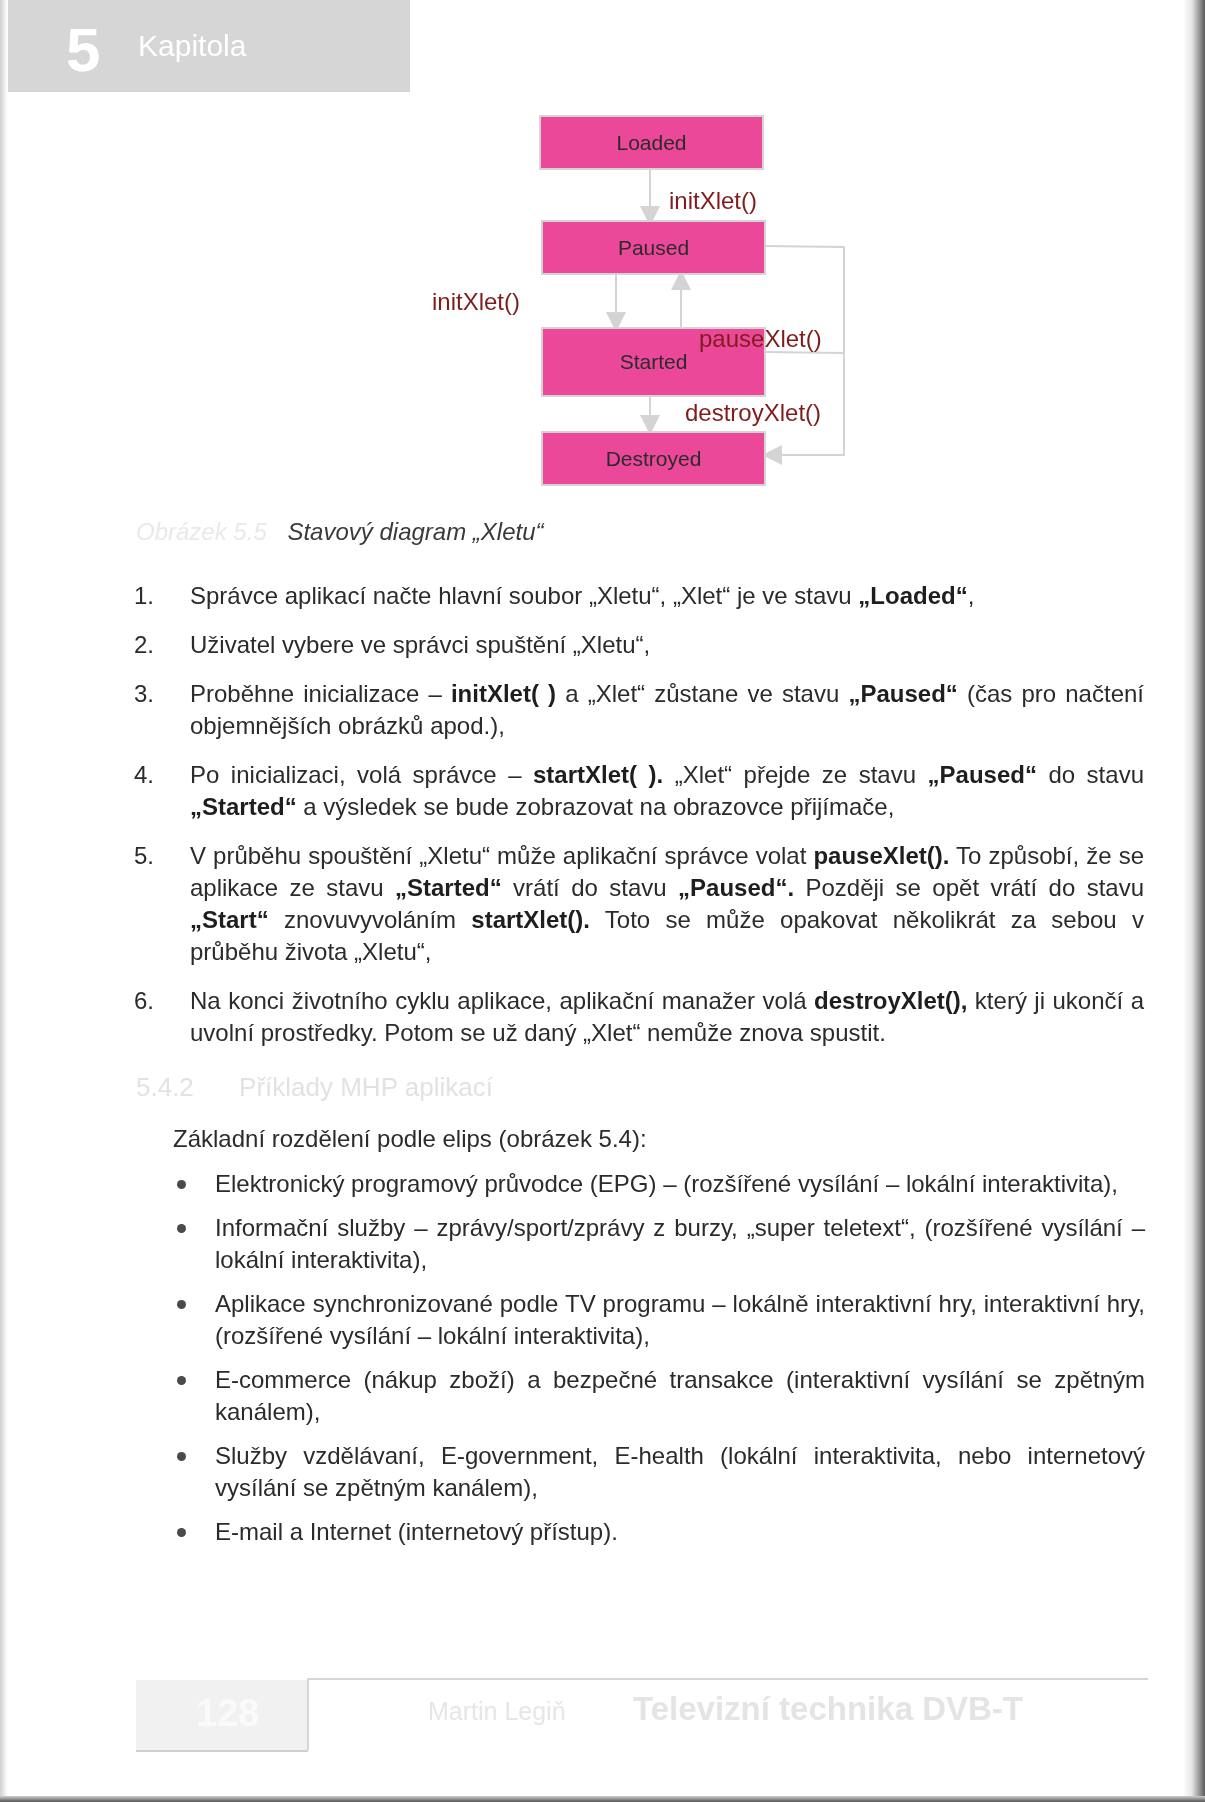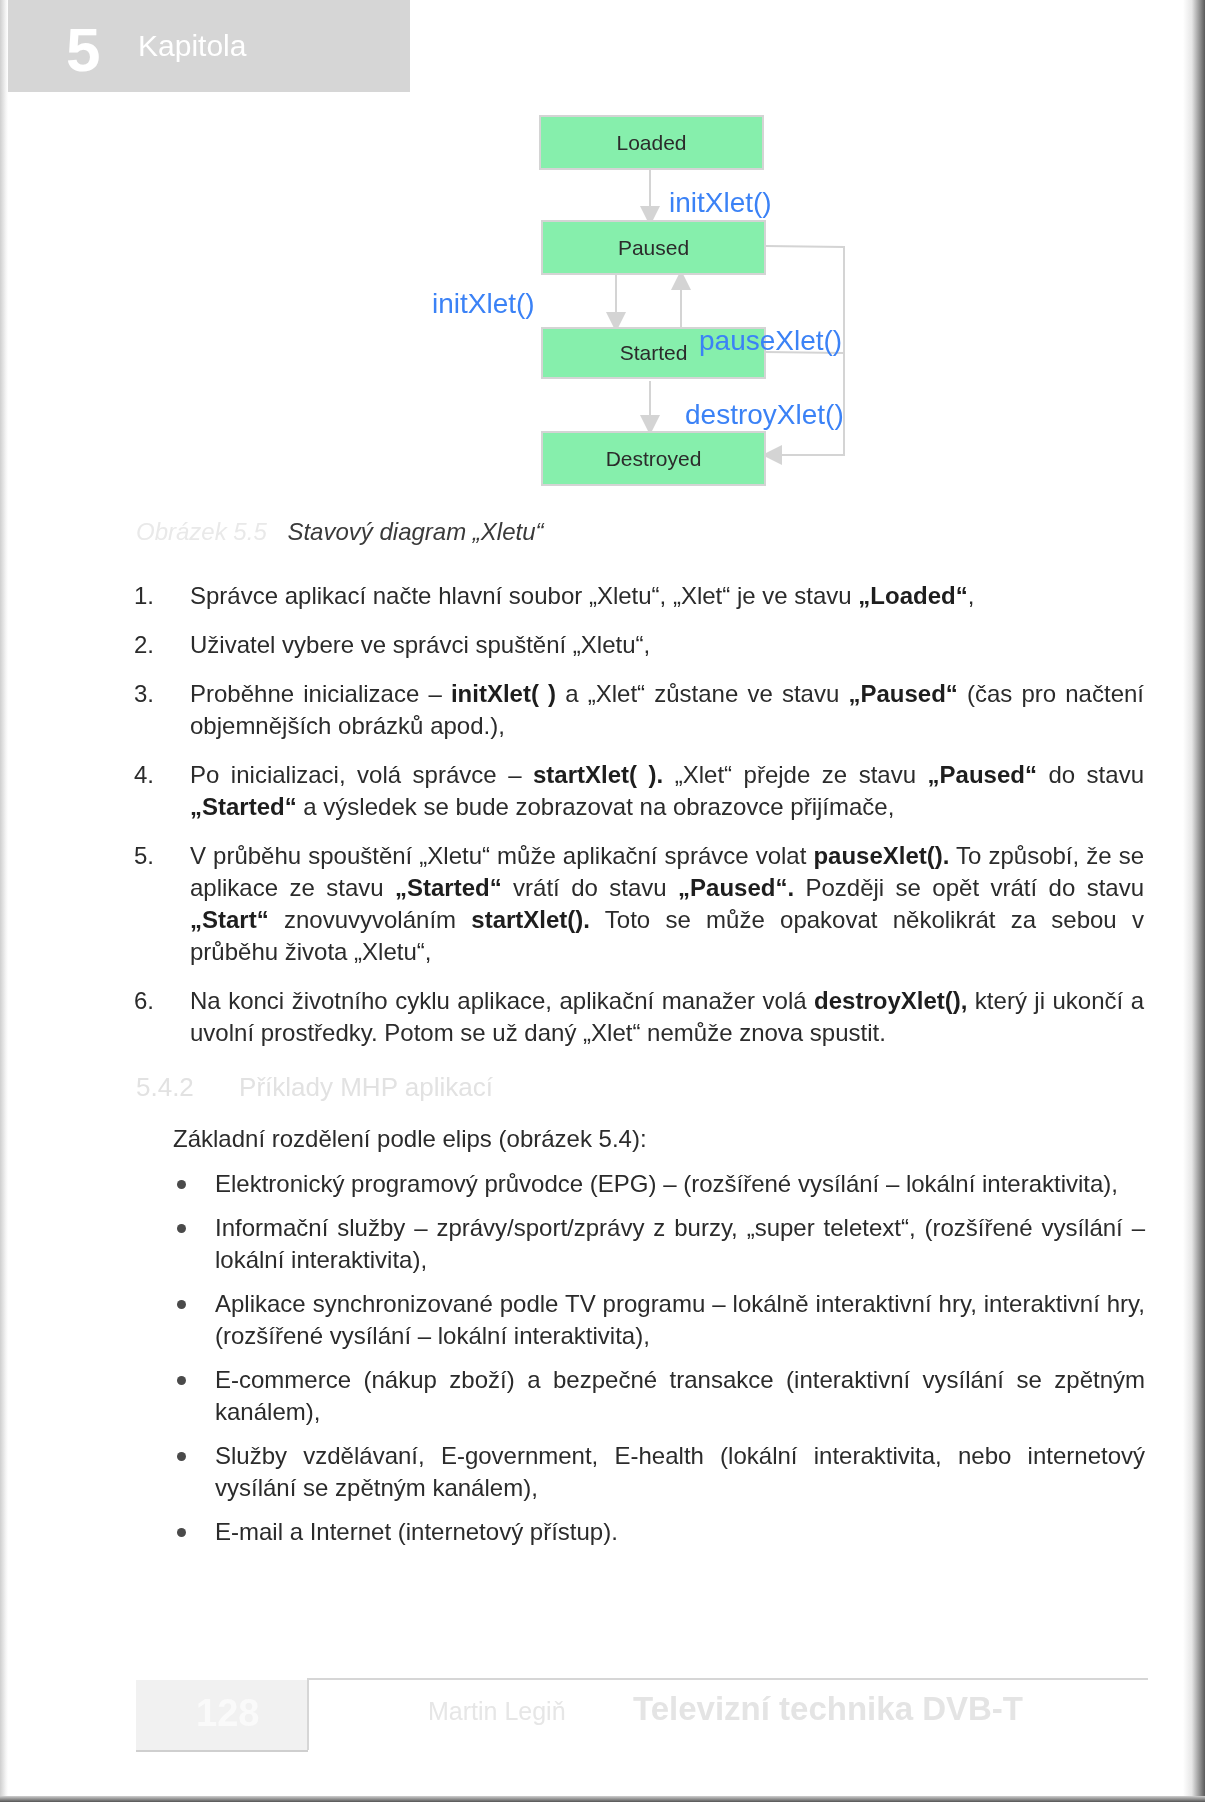--- a/index.html
+++ b/index.html
@@ -15,23 +15,23 @@
     background:linear-gradient(to right,#ffffff,#e6e6e6 40%,#8a8a8a 80%,#5a5a5a); }
   .scan-bottom { position:absolute; left:0; bottom:0; width:1205px; height:6px;
     background:linear-gradient(to bottom,#d0d0d0,#555); }
 
   .chapter-band { position:absolute; left:8px; top:0; width:402px; height:92px;
     background:#d6d6d6; }
   .chapter-num { position:absolute; left:58px; top:10px; font-size:62px; font-weight:bold; color:#ffffff; line-height:80px; }
   .chapter-word { position:absolute; left:130px; top:26px; font-size:30px; color:#ffffff; line-height:40px; }
 
   .diagram { position:absolute; left:0; top:0; width:1205px; height:500px; }
-  .state-box { position:absolute; border:2px solid #d4d4d4; background:#86efac;
+  .state-box { position:absolute; border:2px solid #d4d4d4; background:#ec4899;
     font-size:21px; color:#2b2b2b; display:flex; align-items:center; justify-content:center; box-sizing:border-box; }
-  .trans-label { position:absolute; font-size:28px; color:#3b82f6; white-space:nowrap; }
+  .trans-label { position:absolute; font-size:24px; color:#7f1d1d; white-space:nowrap; }
   svg.arrows { position:absolute; left:0; top:0; }
 
   .caption { position:absolute; left:136px; top:518px; font-size:24px; font-style:italic; white-space:nowrap; }
   .caption .num { color:#e9e9e9; margin-right:14px; }
   .caption .txt { color:#3a3a3a; }
 
   .ol { position:absolute; left:134px; top:580px; width:1010px; }
   .ol-item { position:relative; padding-left:56px; font-size:24px; line-height:32px; margin-bottom:17px; text-align:justify; }
   .ol-item .n { position:absolute; left:0; top:0; }
   .b { font-weight:bold; color:#1e1e1e; }
@@ -73,21 +73,21 @@
     </defs>
     <line x1="650" y1="168" x2="650" y2="216" stroke="#d4d4d4" stroke-width="2" marker-end="url(#ah)"></line>
     <line x1="616" y1="273" x2="616" y2="322" stroke="#d4d4d4" stroke-width="2" marker-end="url(#ah)"></line>
     <line x1="681" y1="327" x2="681" y2="280" stroke="#d4d4d4" stroke-width="2" marker-end="url(#ah)"></line>
     <line x1="650" y1="381" x2="650" y2="425" stroke="#d4d4d4" stroke-width="2" marker-end="url(#ah)"></line>
     <polyline points="765,246 844,247 844,455 772,455" fill="none" stroke="#d4d4d4" stroke-width="2" marker-end="url(#ah)"></polyline>
     <line x1="765" y1="352" x2="844" y2="353" stroke="#d4d4d4" stroke-width="2"></line>
   </svg>
   <div class="state-box" style="left:539px;top:115px;width:225px;height:55px;">Loaded</div>
   <div class="state-box" style="left:541px;top:220px;width:225px;height:55px;">Paused</div>
-  <div class="state-box" style="left:541px;top:327px;width:225px;height:52px;">Started</div>
+  <div class="state-box" style="left:541px;top:327px;width:225px;height:70px;">Started</div>
   <div class="state-box" style="left:541px;top:431px;width:225px;height:55px;text-align:right;">Destroyed</div>
   <span class="trans-label" style="left:669px;top:187px;">initXlet()</span>
   <span class="trans-label" style="left:432px;top:288px;">initXlet()</span>
   <span class="trans-label" style="left:699px;top:288px;margin-top:37px;">pauseXlet()</span>
   <span class="trans-label" style="left:685px;top:399px;">destroyXlet()</span>
 </div>
 
 <div class="caption">
   <span class="num">Obrázek 5.5</span>
   <span class="txt">Stavový diagram „Xletu“</span>

